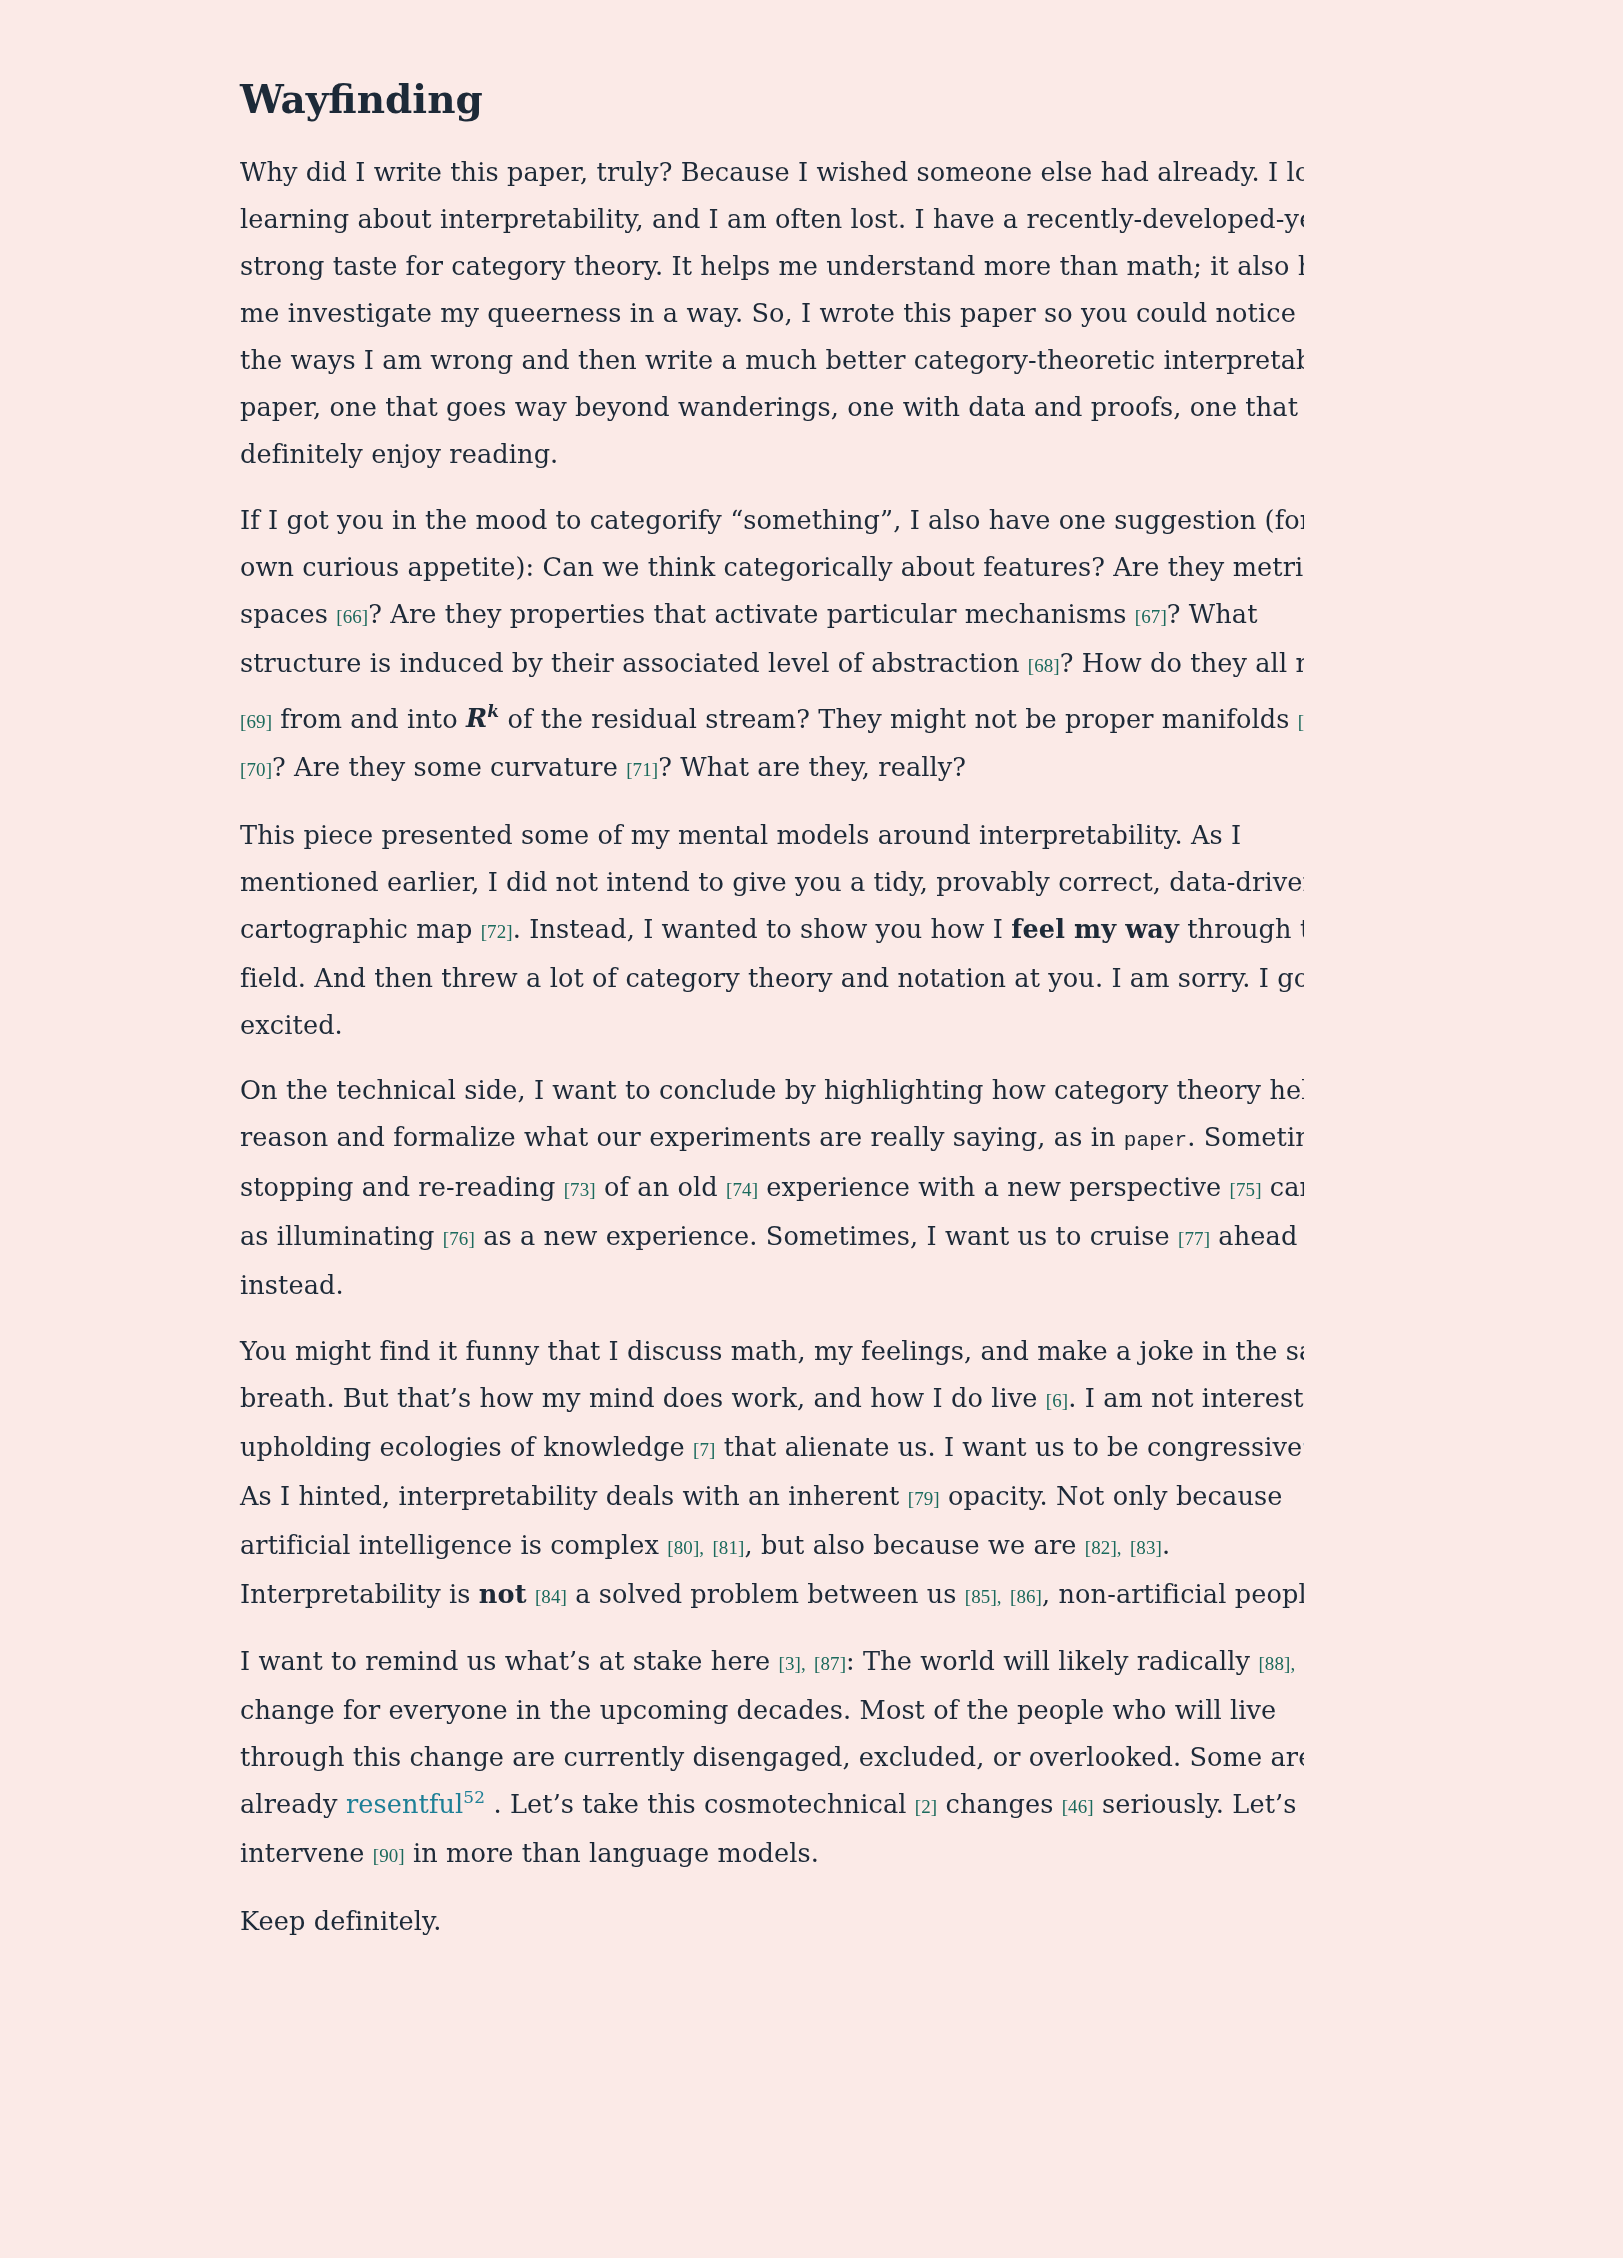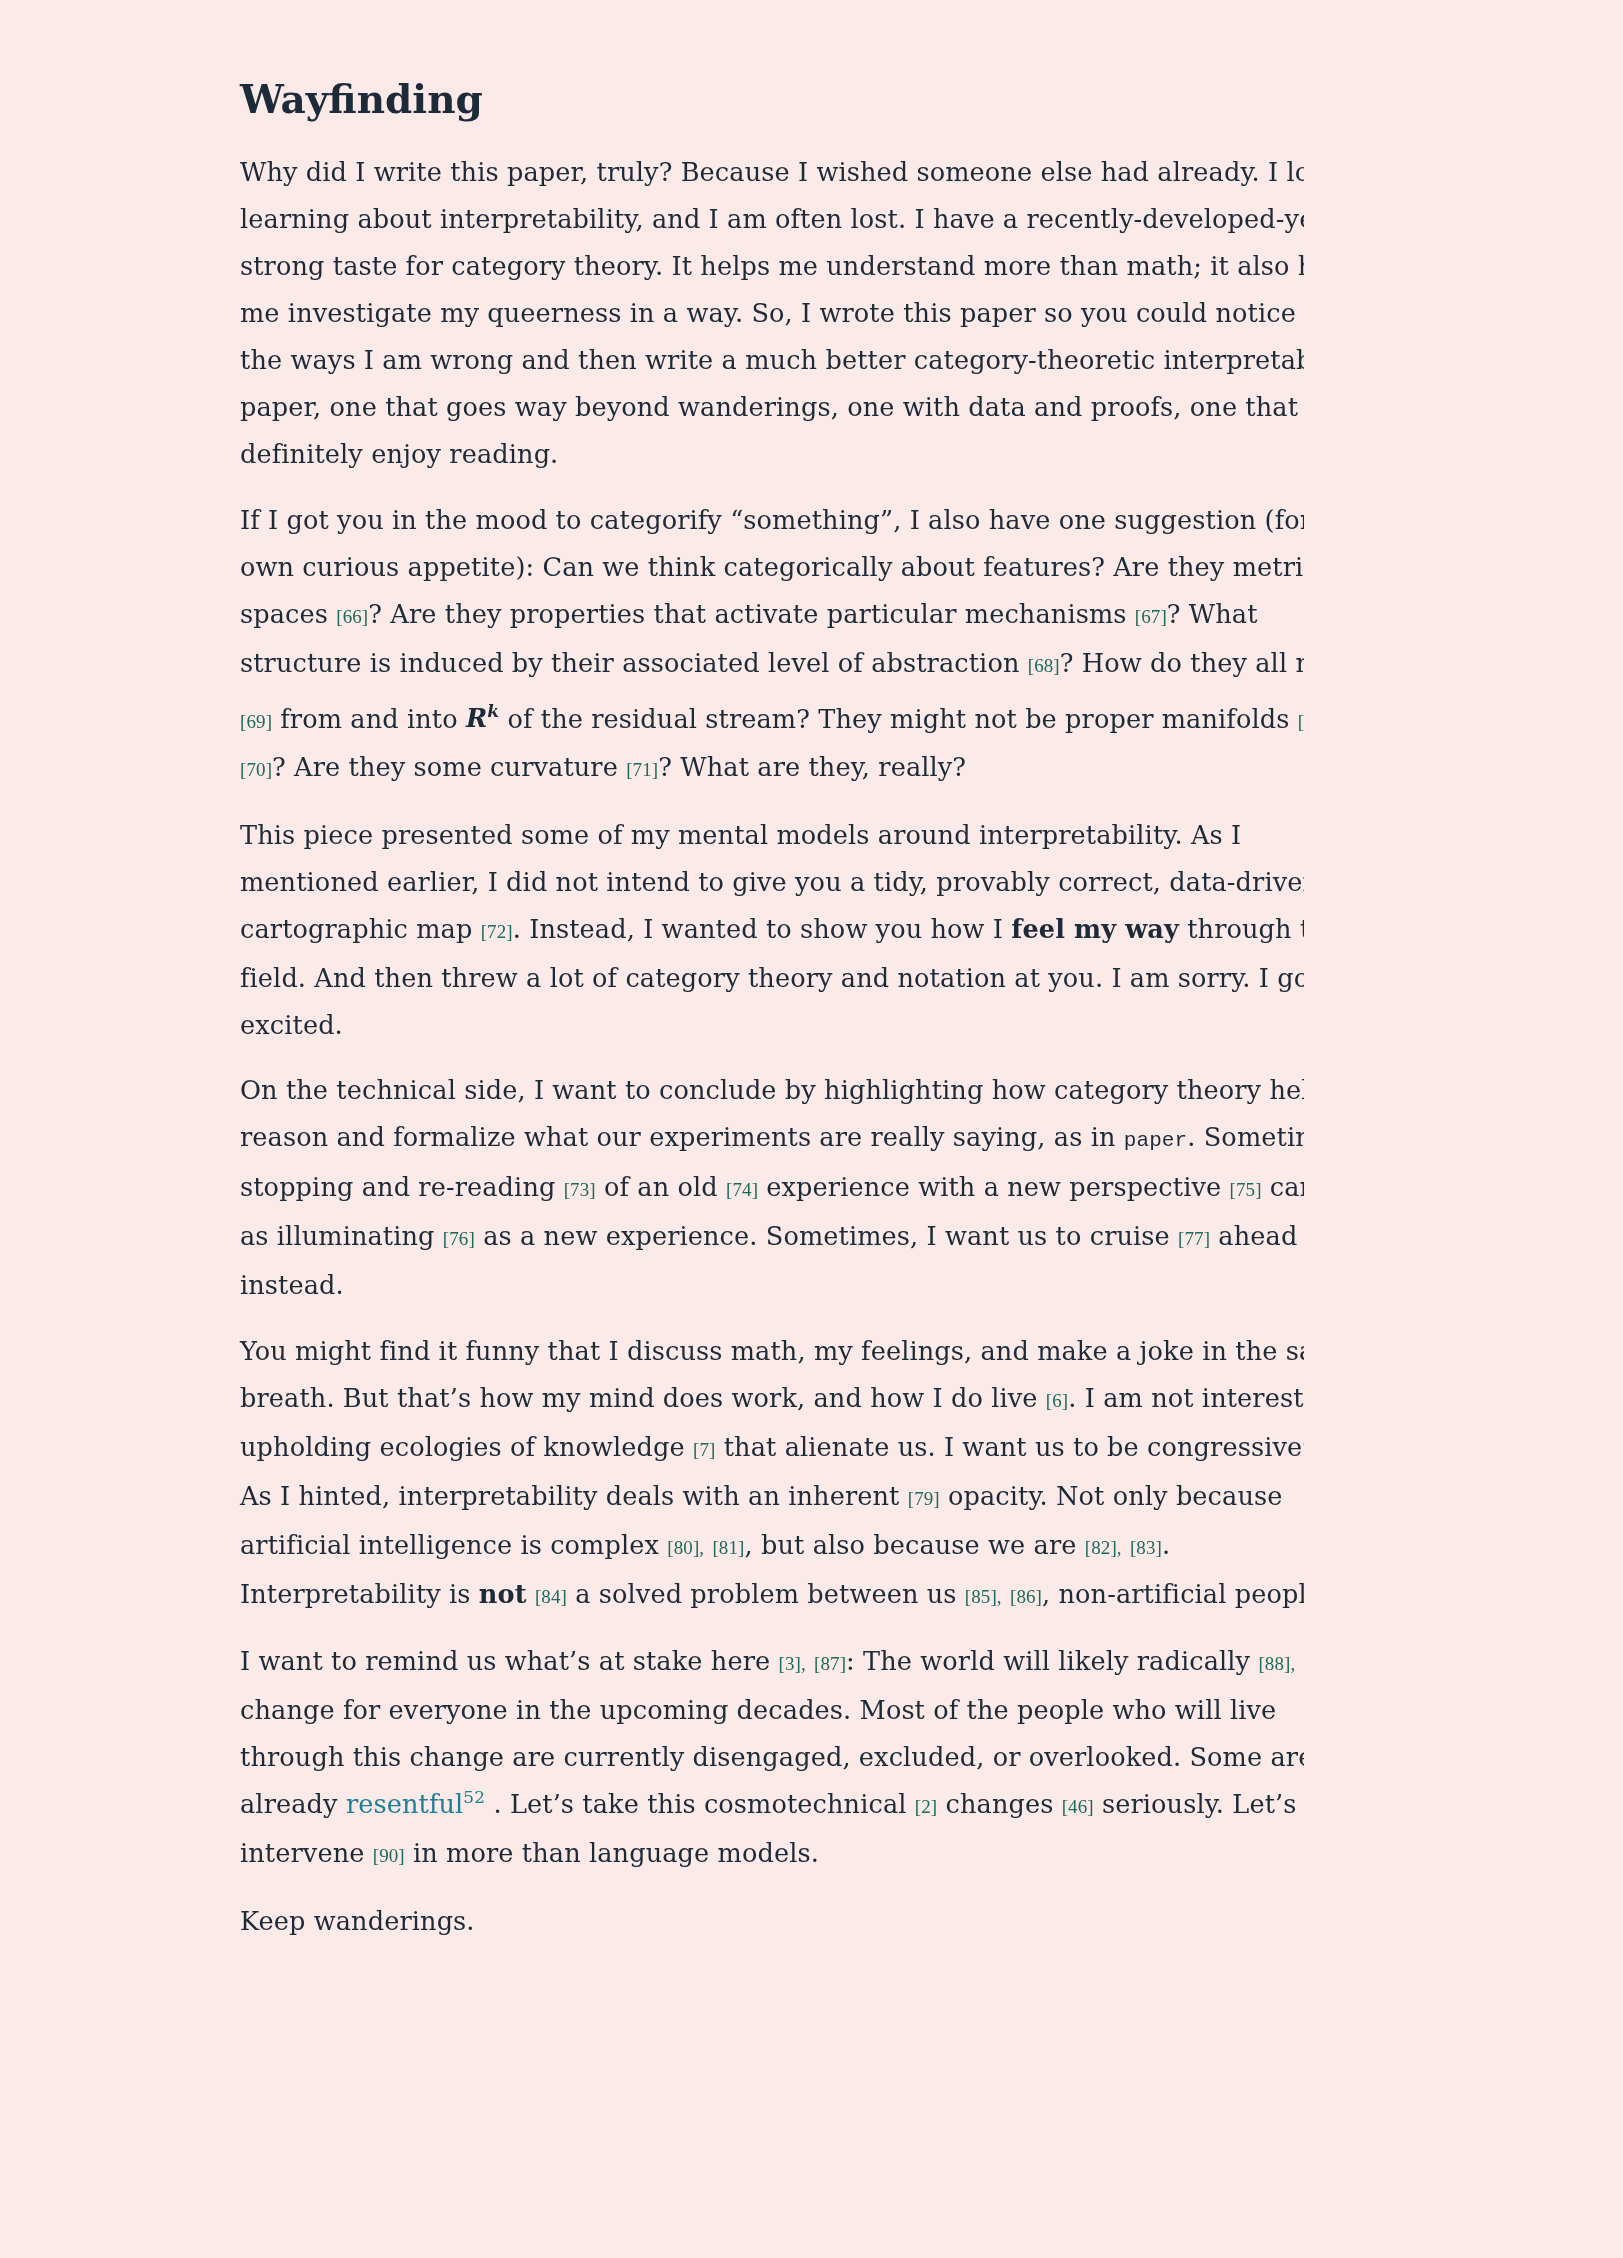--- a/index.html
+++ b/index.html
@@ -55,21 +55,21 @@
 <div class="page">
   <main class="content">
     <h1 class="title">Wayfinding</h1>
     <div id="paragraphs">
         <p class="para">Why did I write this paper, truly? Because I wished someone else had already. I love learning about interpretability, and I am often lost. I have a recently-developed-yet-strong taste for category theory. It helps me understand more than math; it also helps me investigate my queerness in a way. So, I wrote this paper so you could notice all the ways I am wrong and then write a much better category-theoretic interpretability paper, one that goes way beyond wanderings, one with data and proofs, one that I will definitely enjoy reading.</p>
         <p class="para">If I got you in the mood to categorify “something”, I also have one suggestion (for my own curious appetite): Can we think categorically about features? Are they metric spaces <a class="cite" href="#">[66]</a>? Are they properties that activate particular mechanisms <a class="cite" href="#">[67]</a>? What structure is induced by their associated level of abstraction <a class="cite" href="#">[68]</a>? How do they all map <a class="cite" href="#">[69]</a> from and into <span class="math">R<sup>k</sup></span> of the residual stream? They might not be proper manifolds <a class="cite" href="#">[39],</a> <a class="cite" href="#">[70]</a>? Are they some curvature <a class="cite" href="#">[71]</a>? What are they, really?</p>
         <p class="para">This piece presented some of my mental models around interpretability. As I mentioned earlier, I did not intend to give you a tidy, provably correct, data-driven cartographic map <a class="cite" href="#">[72]</a>. Instead, I wanted to show you how I <strong class="b">feel my way</strong> through this field. And then threw a lot of category theory and notation at you. I am sorry. I got too excited.</p>
         <p class="para">On the technical side, I want to conclude by highlighting how category theory helps us reason and formalize what our experiments are really saying, as in <code class="mono">paper</code>. Sometimes, stopping and re-reading <a class="cite" href="#">[73]</a> of an old <a class="cite" href="#">[74]</a> experience with a new perspective <a class="cite" href="#">[75]</a> can be as illuminating <a class="cite" href="#">[76]</a> as a new experience. Sometimes, I want us to cruise <a class="cite" href="#">[77]</a> ahead instead.</p>
         <p class="para">You might find it funny that I discuss math, my feelings, and make a joke in the same breath. But that’s how my mind does work, and how I do live <a class="cite" href="#">[6]</a>. I am not interested in upholding ecologies of knowledge <a class="cite" href="#">[7]</a> that alienate us. I want us to be congressive<a class="supref" href="#">50</a> . As I hinted, interpretability deals with an inherent <a class="cite" href="#">[79]</a> opacity. Not only because artificial intelligence is complex <a class="cite" href="#">[80],</a> <a class="cite" href="#">[81]</a>, but also because we are <a class="cite" href="#">[82],</a> <a class="cite" href="#">[83]</a>. Interpretability is <strong class="b">not</strong> <a class="cite" href="#">[84]</a> a solved problem between us <a class="cite" href="#">[85],</a> <a class="cite" href="#">[86]</a>, non-artificial people.</p>
         <p class="para">I want to remind us what’s at stake here <a class="cite" href="#">[3],</a> <a class="cite" href="#">[87]</a>: The world will likely radically <a class="cite" href="#">[88],</a> <a class="cite" href="#">[89]</a> change for everyone in the upcoming decades. Most of the people who will live through this change are currently disengaged, excluded, or overlooked. Some are already <a class="textlink" href="#">resentful<sup>52</sup></a> . Let’s take this cosmotechnical <a class="cite" href="#">[2]</a> changes <a class="cite" href="#">[46]</a> seriously. Let’s intervene <a class="cite" href="#">[90]</a> in more than language models.</p>
-        <p class="para">Keep wanderings.</p>
+        <p class="para">Keep definitely.</p>
       </div>
   </main>
   <aside id="sidenotes">
       <div class="sidenote" style="top: 1369px;">
         <div class="sn-num">50</div>
         <div class="sn-row">empathetic + coming together + helpful <a class="sn-cite" href="#">[78]</a></div>
       </div>
       <div class="sidenote" style="top: 1674px;">
         <div class="sn-num">52</div>
         <div class="sn-row">I know a certain Sam S. already is</div>

